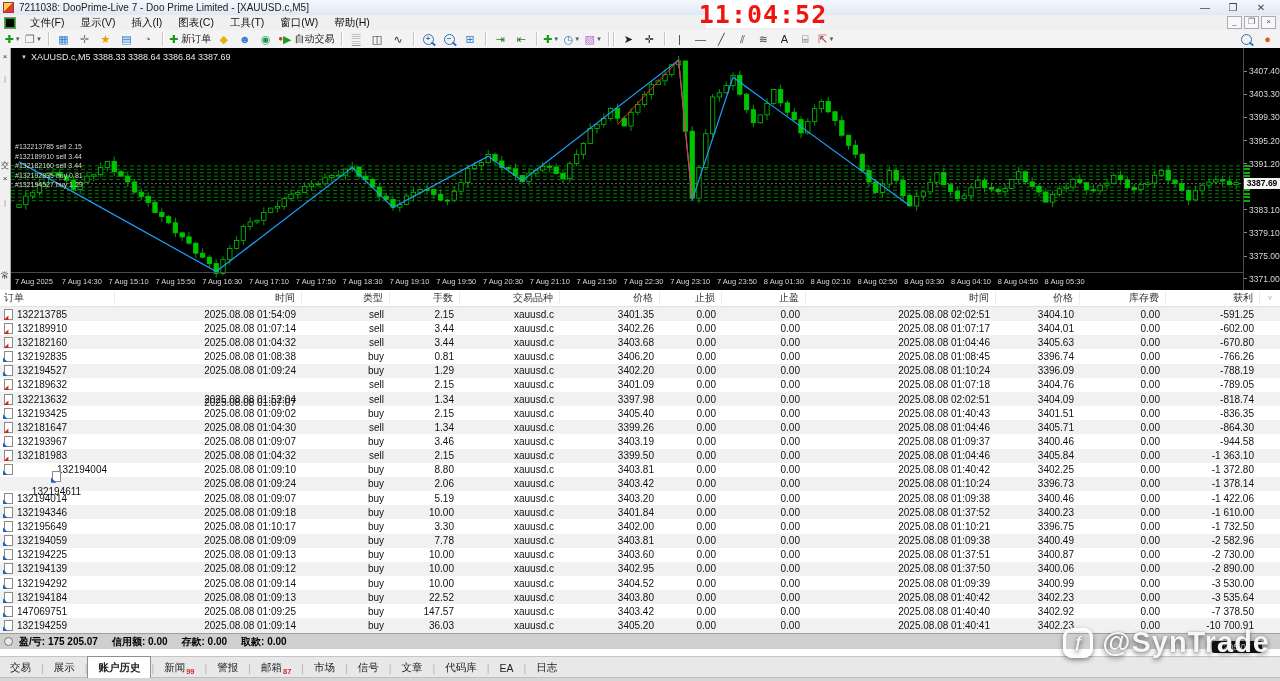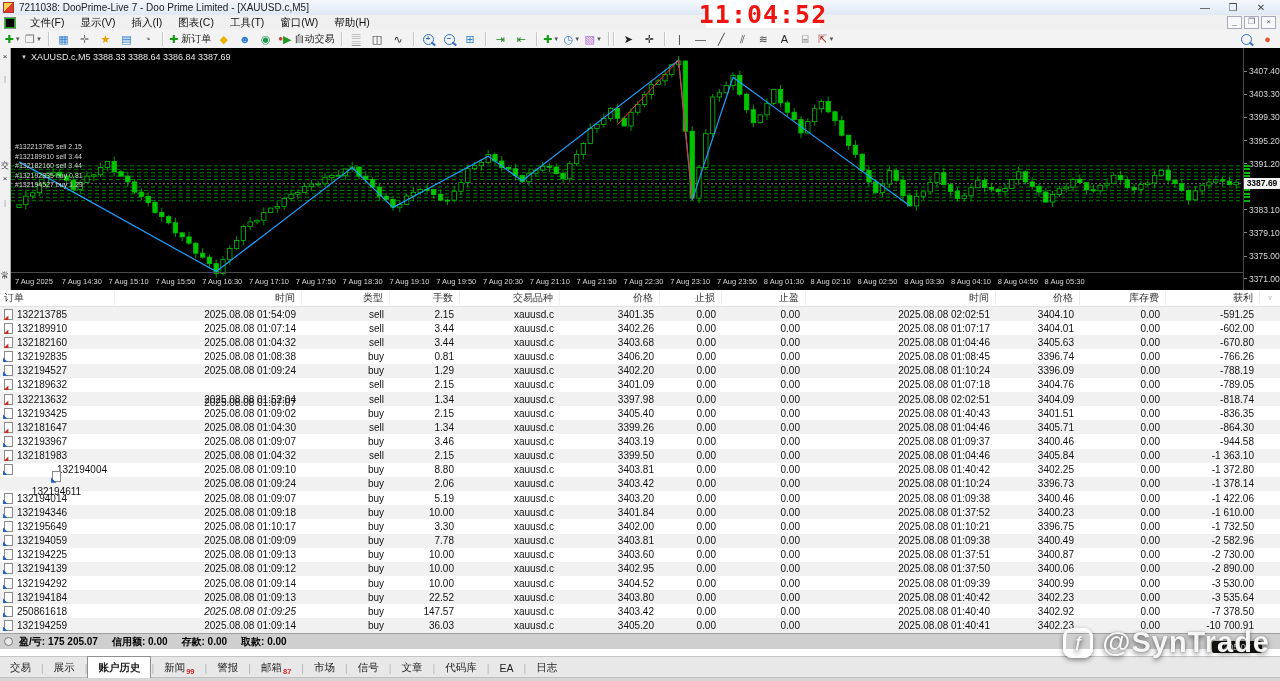--- a/index.html
+++ b/index.html
@@ -1150,23 +1150,23 @@
           <span class="cell" style="width: 190px;">2025.08.08 01:40:42</span>
           <span class="cell" style="width: 84px;">3402.23</span>
           <span class="cell" style="width: 86px;">0.00</span>
           <span class="cell" style="width: 94px;">-3 535.64</span>
         </div>
         <div class="trow">
           <span class="cell c0" style="width: 115px;">
             <span class="doc">
               <i class="arr buy">◣</i>
             </span>
-            <span>250861618</span>
-          </span>
-          <span class="cell" style="width: 187px; font-style: italic;">2025.08.08 01:09:25</span>
+            <span>147069751</span>
+          </span>
+          <span class="cell" style="width: 187px;">2025.08.08 01:09:25</span>
           <span class="cell" style="width: 88px;">buy</span>
           <span class="cell" style="width: 70px;">147.57</span>
           <span class="cell" style="width: 100px;">xauusd.c</span>
           <span class="cell" style="width: 100px;">3403.42</span>
           <span class="cell" style="width: 62px;">0.00</span>
           <span class="cell" style="width: 84px;">0.00</span>
           <span class="cell" style="width: 190px;">2025.08.08 01:40:40</span>
           <span class="cell" style="width: 84px;">3402.92</span>
           <span class="cell" style="width: 86px;">0.00</span>
           <span class="cell" style="width: 94px;">-7 378.50</span>

